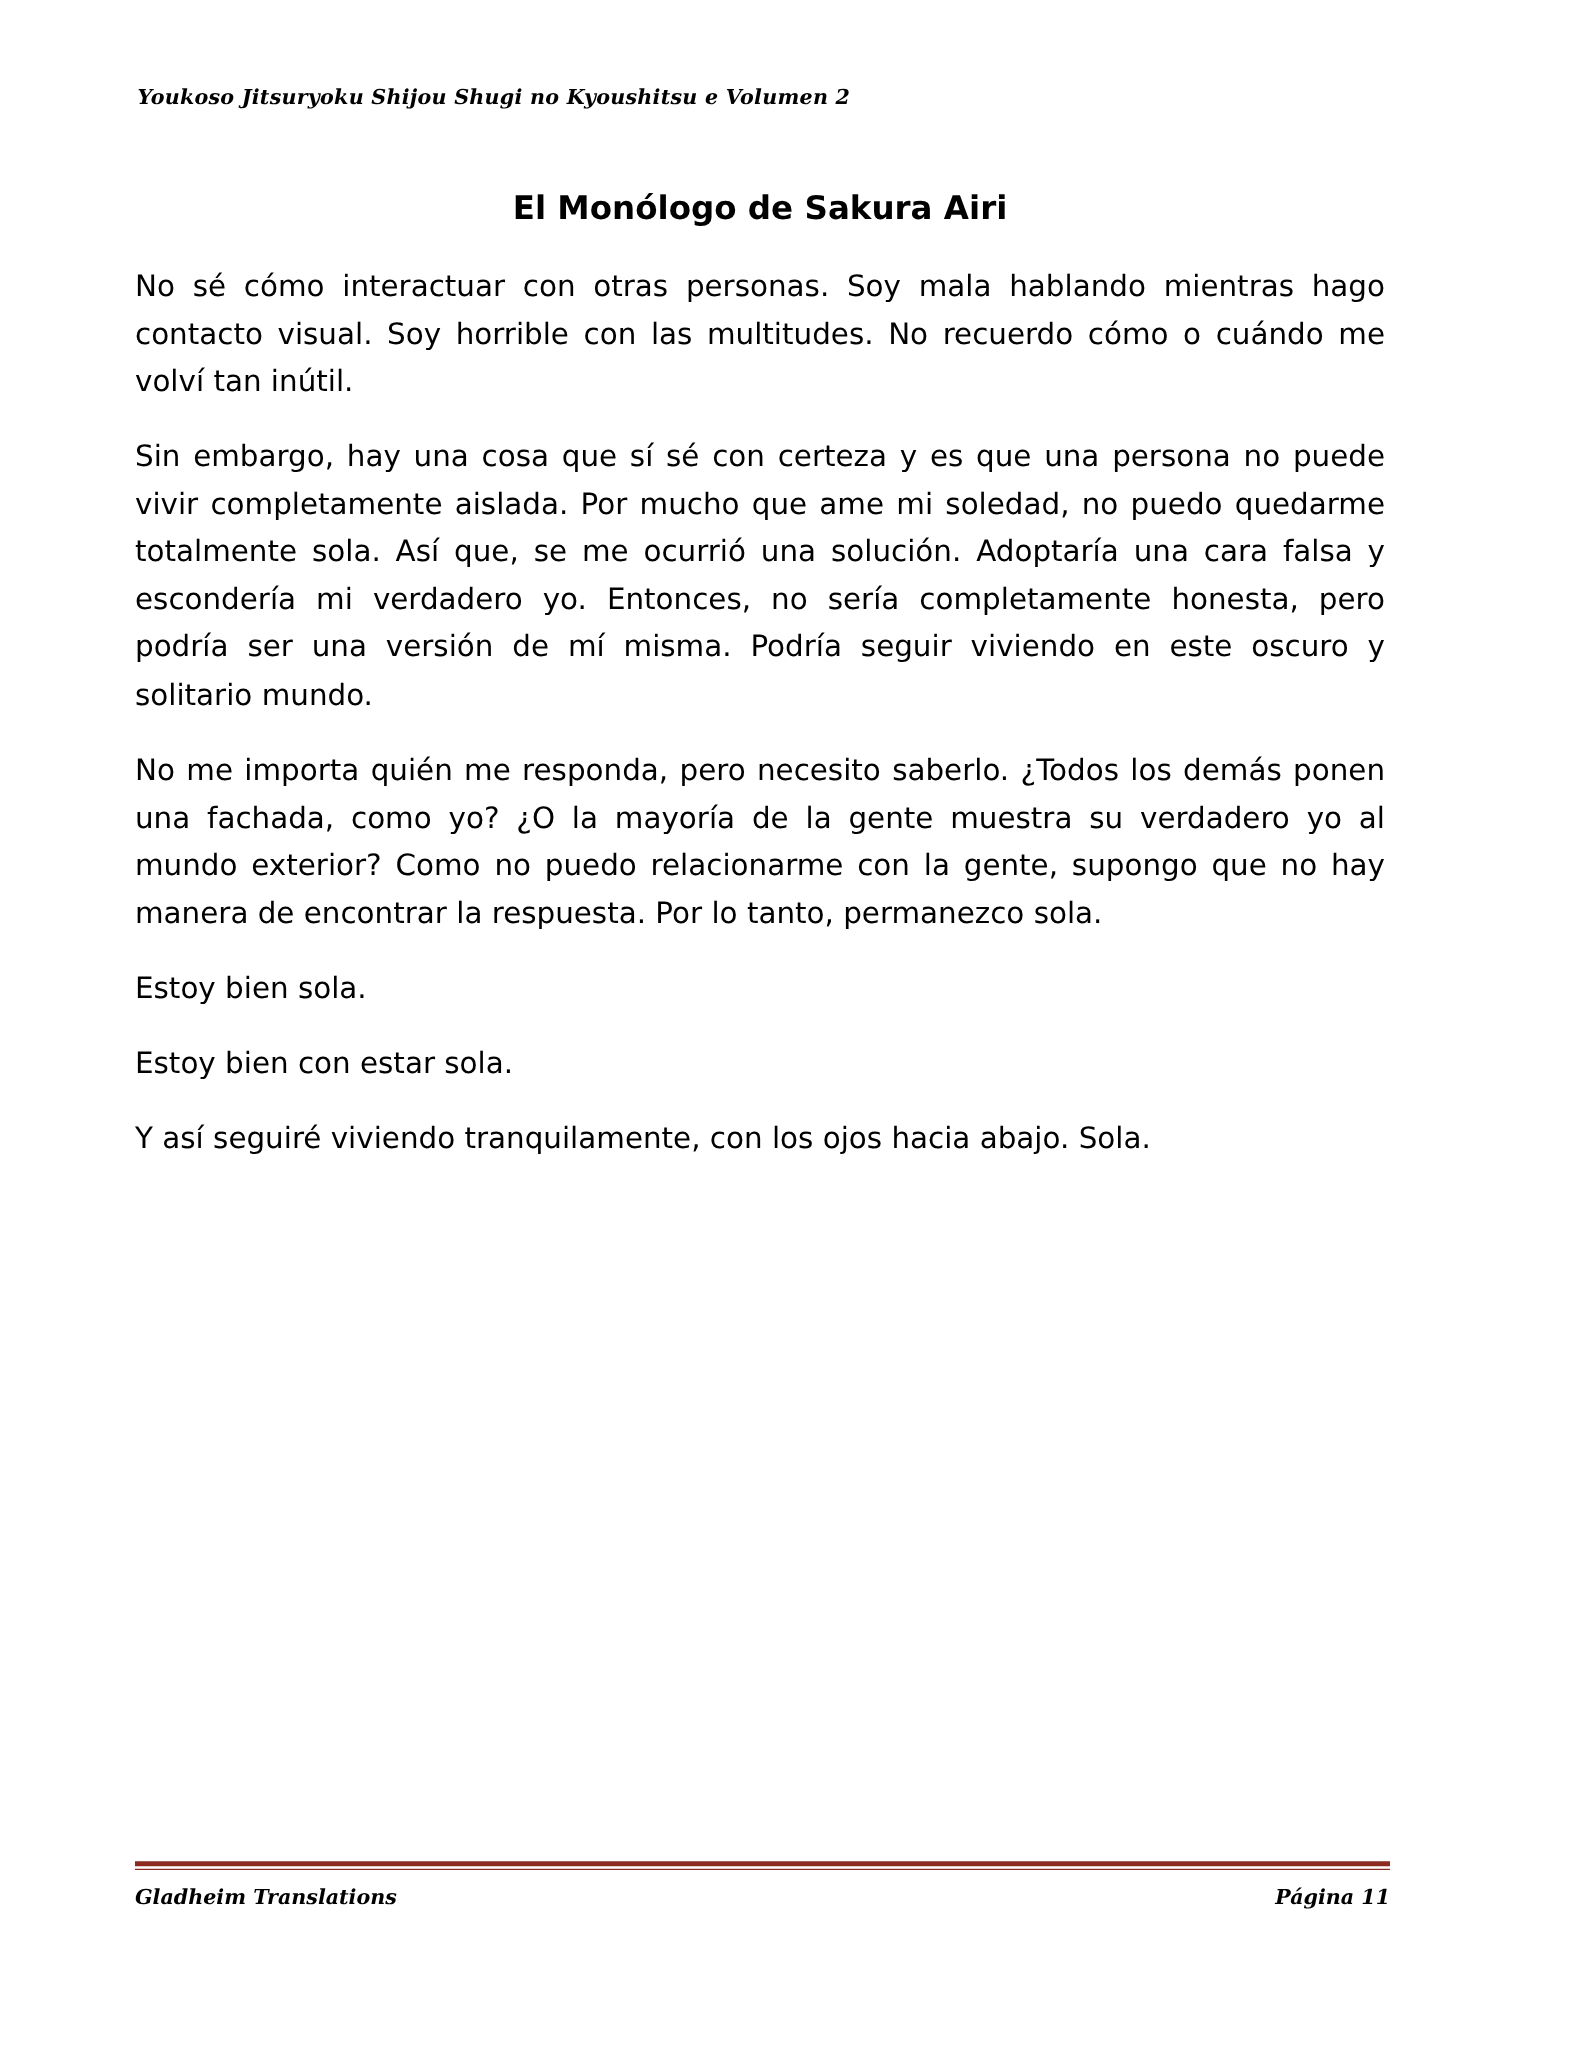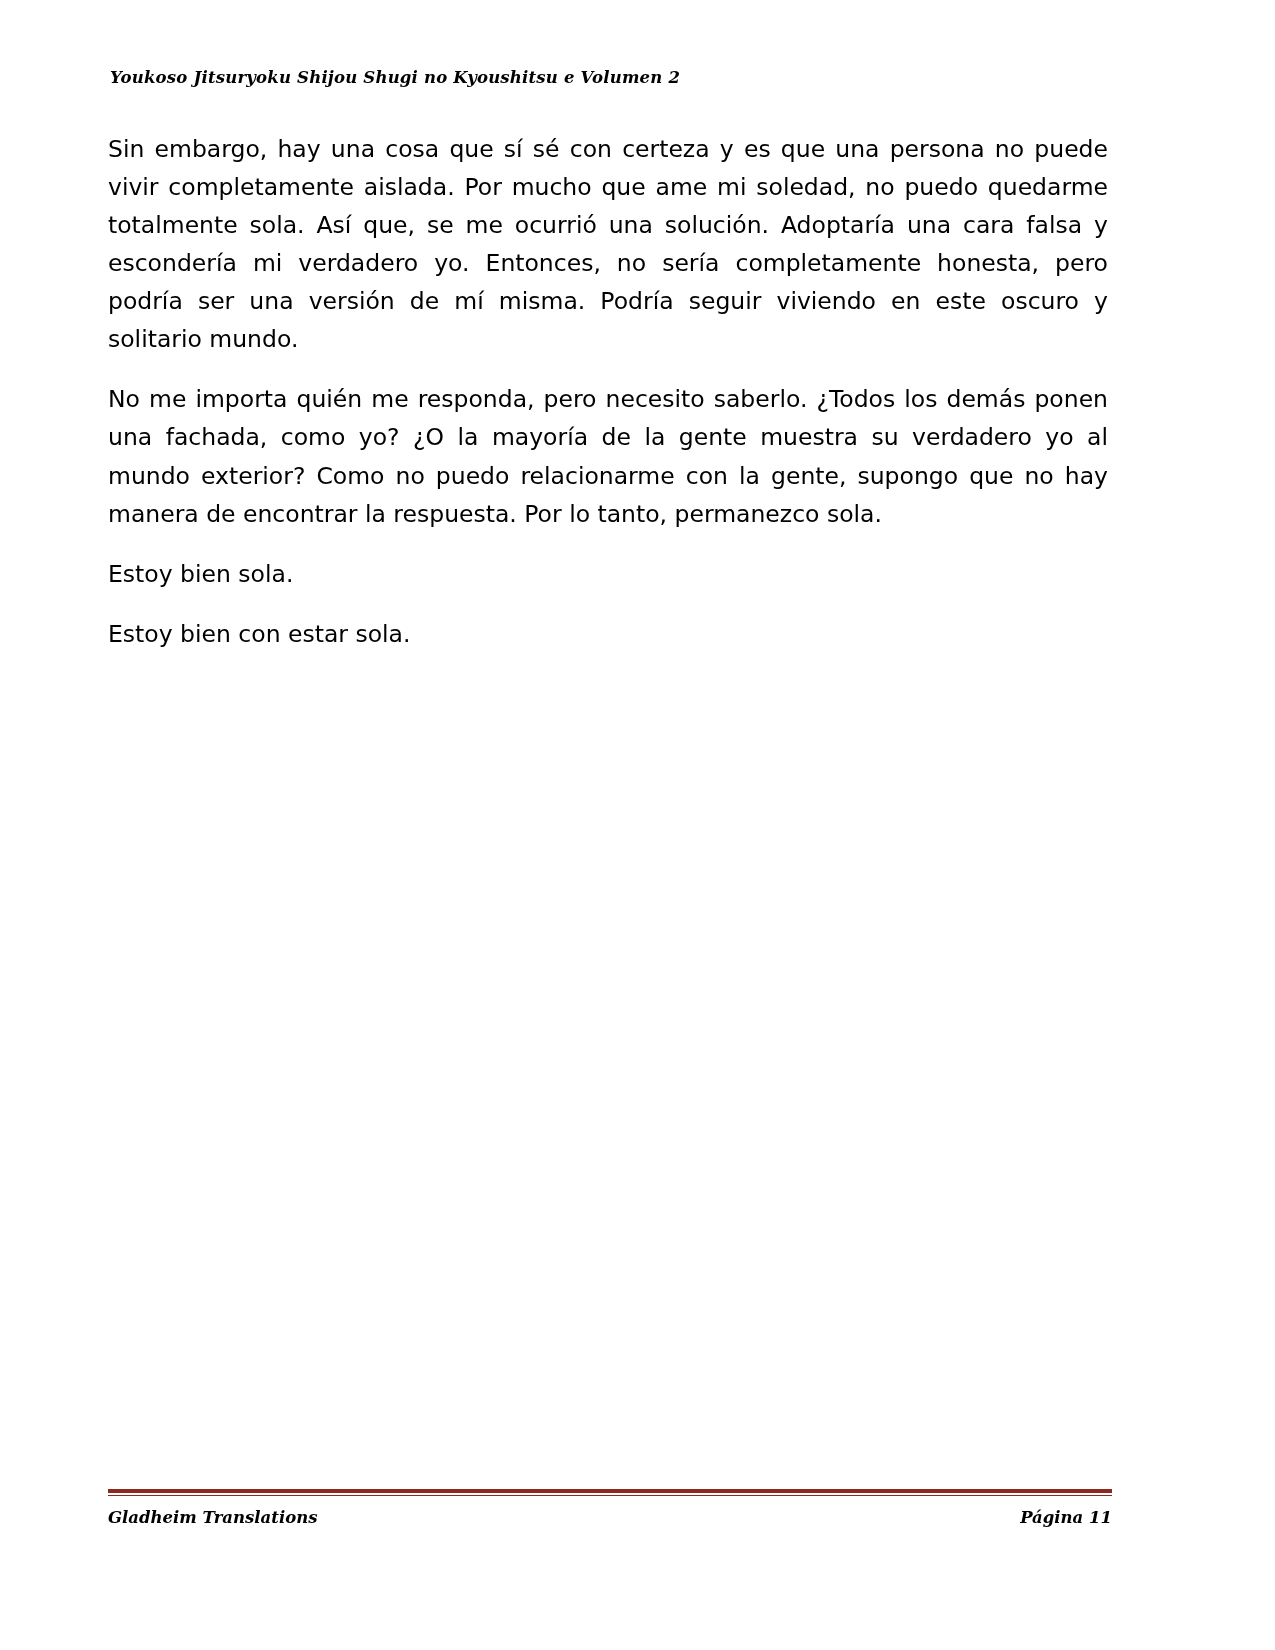--- a/index.html
+++ b/index.html
@@ -99,25 +99,28 @@
   .footer-right { text-align: left; }
 </style>
 </head>
 <body>
 
 <div class="page">
 
   <div class="header">Youkoso Jitsuryoku Shijou Shugi no Kyoushitsu e Volumen 2</div>
 
   <div class="content">
+    <h2 class="chapter-subtitle">El Monólogo de Sakura Airi</h2>
 
+    <p class="body-par">No sé cómo interactuar con otras personas. Soy mala hablando mientras hago contacto visual. Soy horrible con las multitudes. No recuerdo cómo o cuándo me volví tan inútil.</p>
     <p class="body-par">Sin embargo, hay una cosa que sí sé con certeza y es que una persona no puede vivir completamente aislada. Por mucho que ame mi soledad, no puedo quedarme totalmente sola. Así que, se me ocurrió una solución. Adoptaría una cara falsa y escondería mi verdadero yo. Entonces, no sería completamente honesta, pero podría ser una versión de mí misma. Podría seguir viviendo en este oscuro y solitario mundo.</p>
     <p class="body-par">No me importa quién me responda, pero necesito saberlo. ¿Todos los demás ponen una fachada, como yo? ¿O la mayoría de la gente muestra su verdadero yo al mundo exterior? Como no puedo relacionarme con la gente, supongo que no hay manera de encontrar la respuesta. Por lo tanto, permanezco sola.</p>
     <p class="body-par noj">Estoy bien sola.</p>
     <p class="body-par noj">Estoy bien con estar sola.</p>
+    <p class="body-par noj">Y así seguiré viviendo tranquilamente, con los ojos hacia abajo. Sola.</p>
   </div>
 
   <div class="footer-rule"></div>
   <div class="footer-rule2"></div>
 
   <div class="footer">
     <div class="footer-left">Gladheim Translations</div>
     <div class="footer-right">Página 11</div>
   </div>
 

